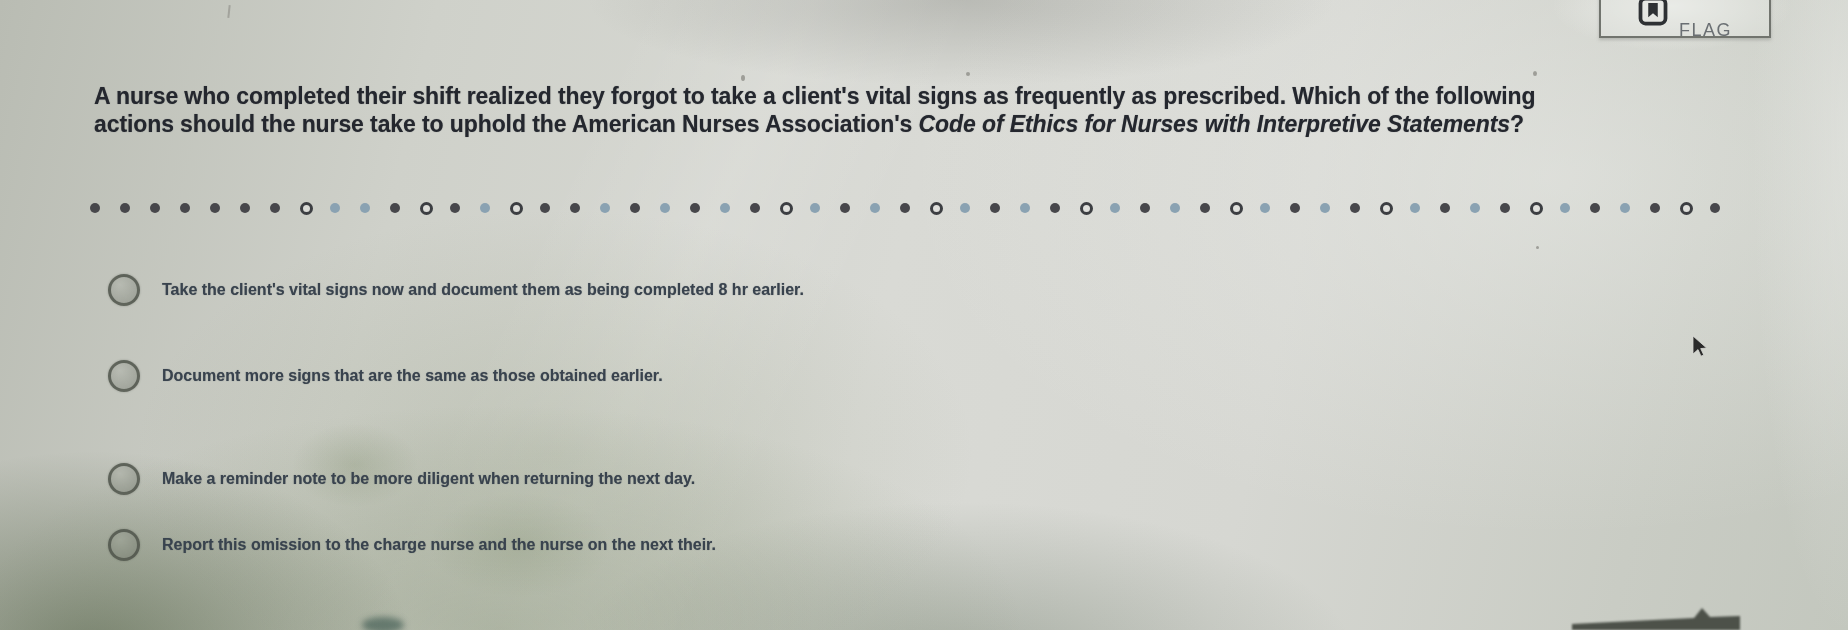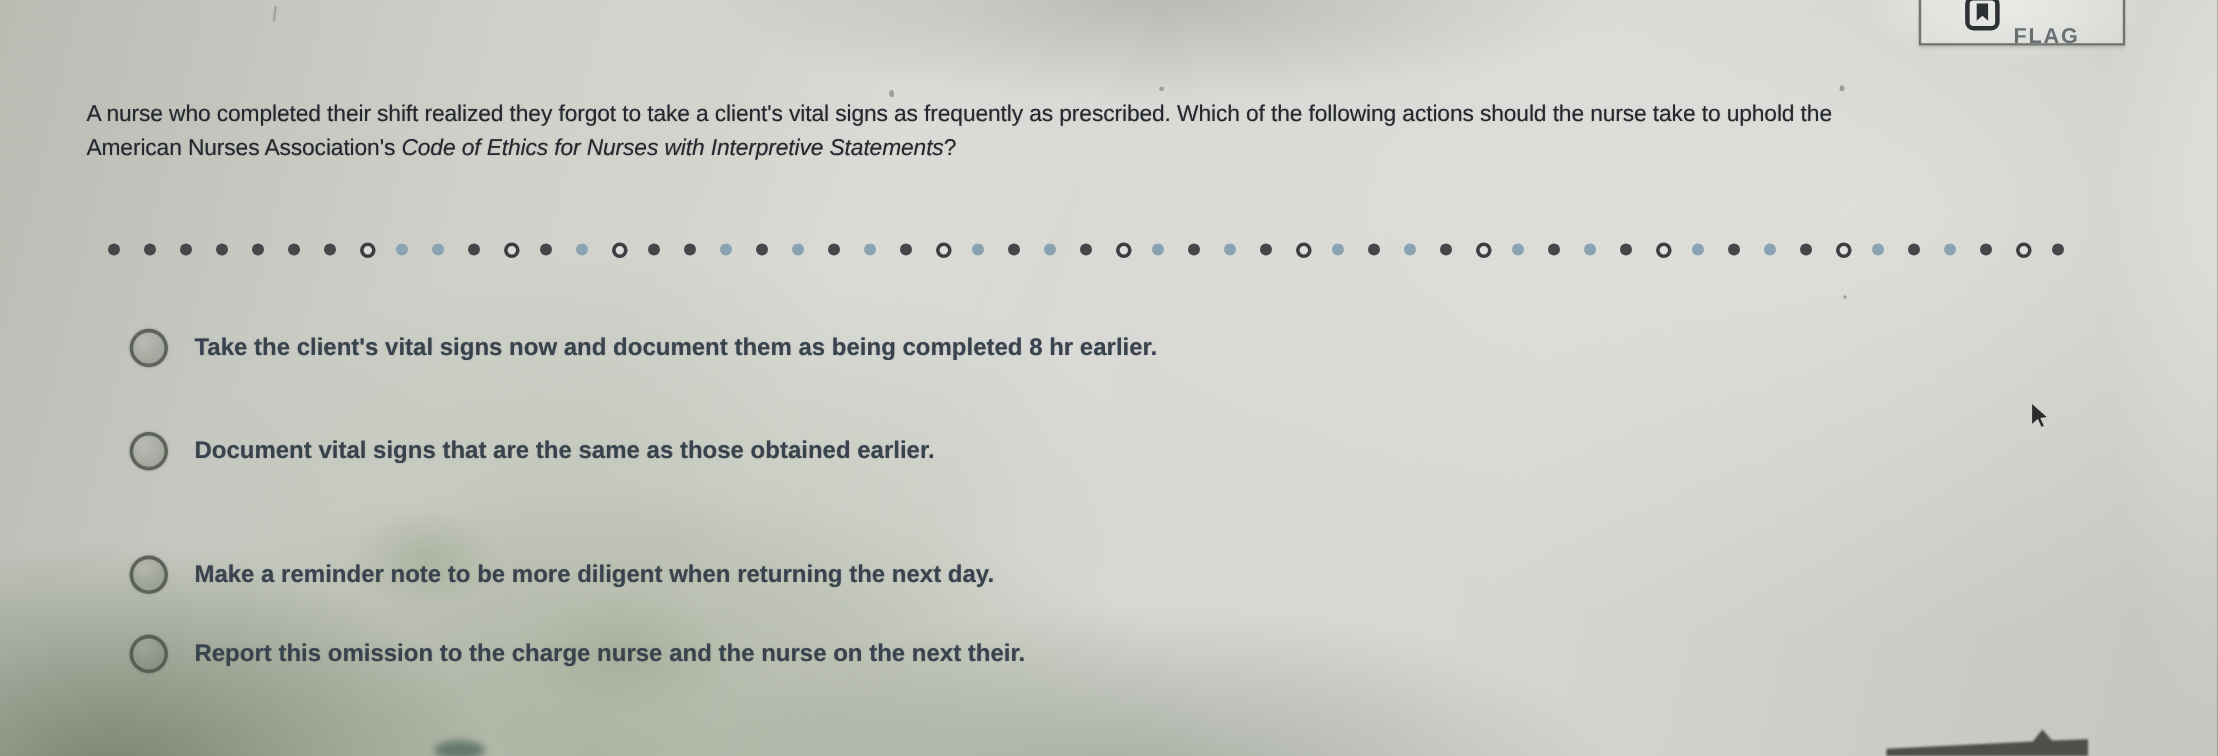--- a/index.html
+++ b/index.html
@@ -28,28 +28,28 @@
     position:absolute; left:1599px; top:-17px;
     width:168px; height:51px;
     border:2px solid #71746e;
     background:rgba(228,229,225,0.40);
     box-shadow:0 2px 3px rgba(110,112,105,0.35);
     display:flex; align-items:center; justify-content:center; gap:11px;
     cursor:pointer;
   }
   .flag-btn svg{display:block; filter:blur(.3px);}
   .flag-label{
-    font-size:18px; font-weight:700; color:#6a6f73;
+    font-size:18px; font-weight:400; color:#6a6f73;
     letter-spacing:1.5px; filter:blur(.4px);margin-top:40px;
   }
 
   
   .question{
-    position:absolute; left:72px; top:82px; width:1460px;
-    font-size:19px; line-height:28px; font-weight:400;
+    position:absolute; left:94px; top:82px; width:1460px;
+    font-size:23px; line-height:28px; font-weight:700;
     color:#24272e; letter-spacing:-0.1px;
     text-shadow:0 0 1px rgba(36,39,46,0.45);
   }
   .question em{font-style:italic;}
 
   
   .dots{
     position:absolute; left:90px; top:197px; height:22px;
     display:flex; align-items:center;
   }
@@ -71,21 +71,21 @@
     cursor:pointer;
   }
   .radio{
     width:26px;height:26px;border-radius:50%;
     border:3px solid rgba(74,79,70,0.78);
     background:radial-gradient(circle at 35% 30%, rgba(152,157,146,0.25), rgba(104,110,99,0.45));
     box-shadow:0 0 2px rgba(70,75,65,0.4);
     flex:0 0 auto; filter:blur(.3px);
   }
   .option-label{
-    font-size:20px; font-weight:600; color:#39434e;
+    font-size:16px; font-weight:600; color:#39434e;
     text-shadow:0 0 1px rgba(57,67,78,0.5);
     white-space:nowrap;
   }
 
   
   .speck{position:absolute; background:#8e8e88; border-radius:50%; opacity:.8;}
   .tick{position:absolute; width:2px; height:13px; background:#9a9a93; transform:rotate(6deg); opacity:.8;}
   .blob{
     position:absolute; left:362px; top:617px; width:42px; height:16px;
     background:rgba(42,72,66,0.55); border-radius:50%; filter:blur(3px);
@@ -167,21 +167,21 @@
       <span class="dot ring" style="border-color: rgb(60, 62, 66);"></span>
       <span class="dot" style="background: rgb(71, 71, 75);"></span>
     </div>
 
   <div class="option" style="top:271px">
     <span class="radio"></span>
     <span class="option-label">Take the client's vital signs now and document them as being completed 8 hr earlier.</span>
   </div>
   <div class="option" style="top:357px">
     <span class="radio"></span>
-    <span class="option-label">Document vital signs that are the same as those obtained earlier.</span>
+    <span class="option-label">Document more signs that are the same as those obtained earlier.</span>
   </div>
   <div class="option" style="top:460px">
     <span class="radio"></span>
     <span class="option-label">Make a reminder note to be more diligent when returning the next day.</span>
   </div>
   <div class="option" style="top:526px">
     <span class="radio"></span>
     <span class="option-label">Report this omission to the charge nurse and the nurse on the next their.</span>
   </div>
 

